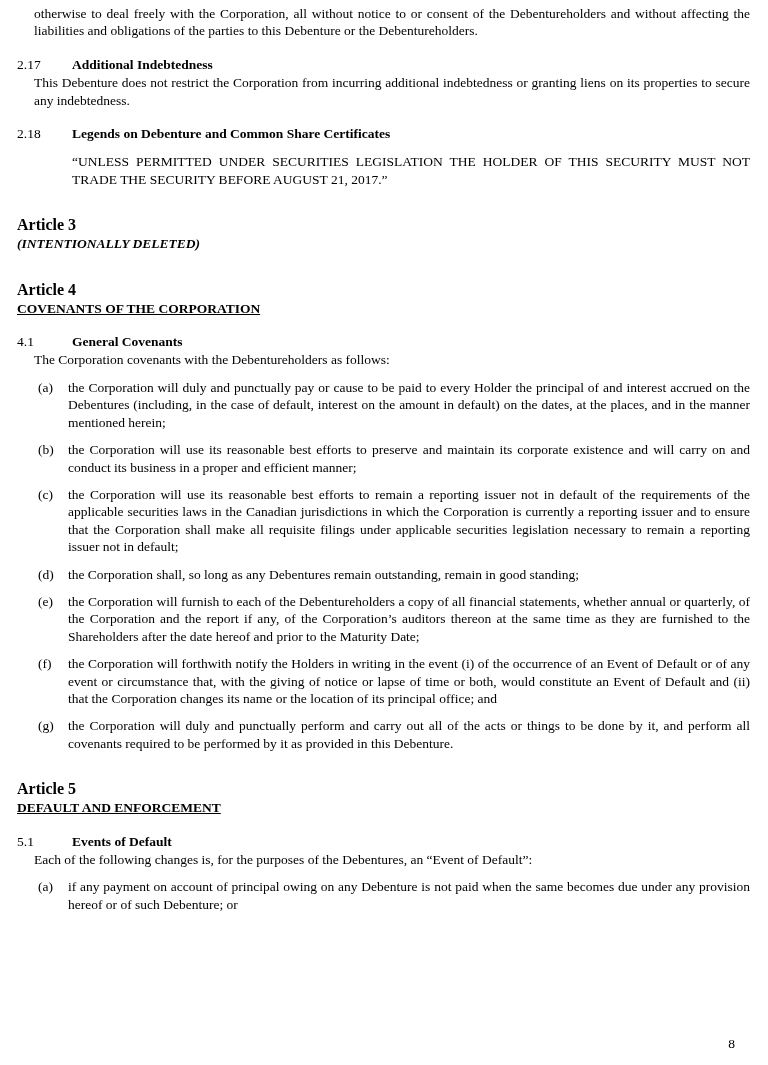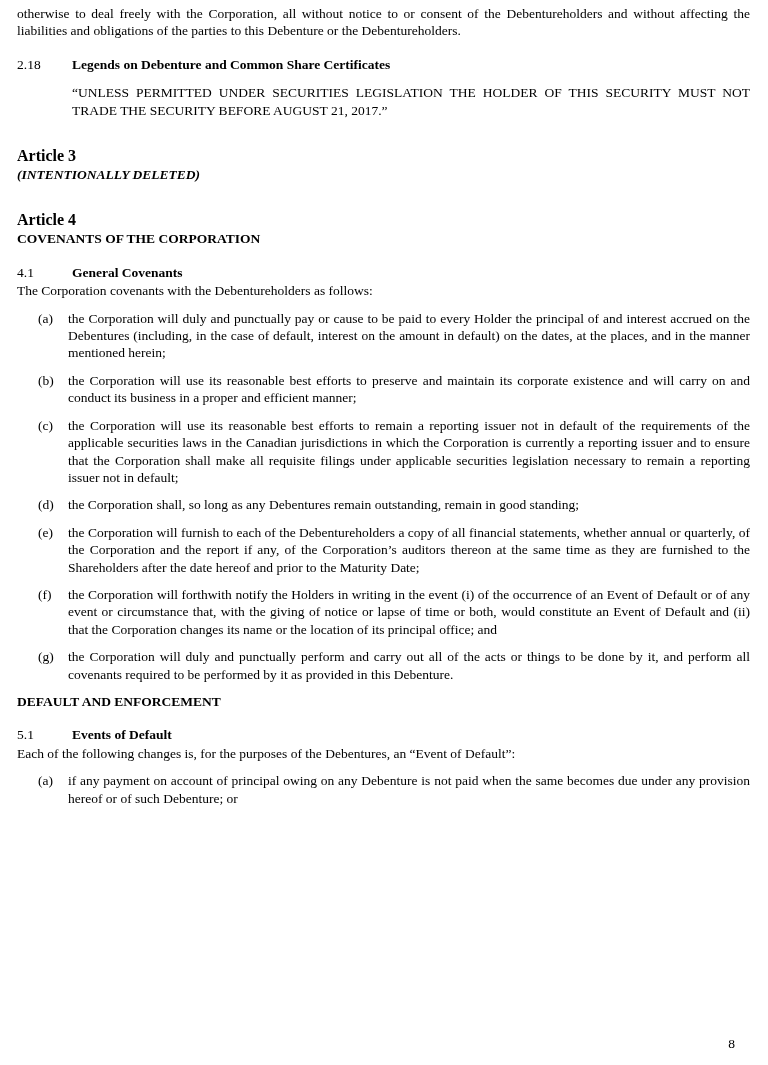--- a/index.html
+++ b/index.html
@@ -14,21 +14,21 @@
     box-sizing: border-box;
     background: #ffffff;
     padding: 5px 18px 0 17px;
     font-family: "Liberation Serif", "DejaVu Serif", serif;
     font-size: 13.5px;
     line-height: 17.4px;
     color: #000000;
     overflow: hidden;
   }
   .para {
-    margin: 0 0 10px 0;
+    margin: 0 0 10px 17px;
     text-align: justify;
   }
   .sec-heading {
     margin: 16px 0 1px 0;
   }
   .sec-num {
     display: inline-block;
     width: 55px;
   }
   .sec-title {
@@ -38,21 +38,21 @@
     margin: 27px 0 0 0;
     font-size: 16px;
     line-height: 20px;
     font-weight: bold;
   }
   .article-sub {
     margin: 0;
     font-weight: bold;
   }
   .article-sub.italic { font-style: italic; }
-  .article-sub.underline { }
+  .article-sub.underline { text-decoration: underline; }
   .quote {
     margin: 11px 0 10px 55px;
     text-align: justify;
   }
   .list {
     margin-top: 2px;
   }
   .list-item {
     display: flex;
     margin: 0 0 10px 0;
@@ -73,20 +73,24 @@
     right: 33px;
   }
 </style>
 </head>
 <body>
 
 <div class="page">
 
   <p class="para">otherwise to deal freely with the Corporation, all without notice to or consent of the Debentureholders and without affecting the liabilities and obligations of the parties to this Debenture or the Debentureholders.</p>
 
+  <div>
+    <p class="sec-heading"><span class="sec-num">2.17</span><span class="sec-title">Additional Indebtedness</span></p>
+    <p class="para">This Debenture does not restrict the Corporation from incurring additional indebtedness or granting liens on its properties to secure any indebtedness.</p>
+  </div>
 
   <div>
     <p class="sec-heading"><span class="sec-num">2.18</span><span class="sec-title">Legends on Debenture and Common Share Certificates</span></p>
     <p class="quote">“UNLESS PERMITTED UNDER SECURITIES LEGISLATION THE HOLDER OF THIS SECURITY MUST NOT TRADE THE SECURITY BEFORE AUGUST 21, 2017.”</p>
   </div>
 
   <div>
     <p class="article-title">Article 3</p>
     <p class="article-sub italic">(INTENTIONALLY DELETED)</p>
   </div>
@@ -126,20 +130,21 @@
         <span class="list-text">the Corporation will forthwith notify the Holders in writing in the event (i) of the occurrence of an Event of Default or of any event or circumstance that, with the giving of notice or lapse of time or both, would constitute an Event of Default and (ii) that the Corporation changes its name or the location of its principal office; and</span>
       </div>
       <div class="list-item">
         <span class="list-label">(g)</span>
         <span class="list-text">the Corporation will duly and punctually perform and carry out all of the acts or things to be done by it, and perform all covenants required to be performed by it as provided in this Debenture.</span>
       </div>
     </div>
   </div>
 
   <div>
+    <p class="article-title">Article 5</p>
     <p class="article-sub underline">DEFAULT AND ENFORCEMENT</p>
   </div>
 
   <div>
     <p class="sec-heading"><span class="sec-num">5.1</span><span class="sec-title">Events of Default</span></p>
     <p class="para"><span>Each of the following changes is, for the purposes of the Debentures, an </span><span class="bold">“Event of Default”</span><span>:</span></p>
 
     <div class="list">
       <div class="list-item">
         <span class="list-label">(a)</span>

